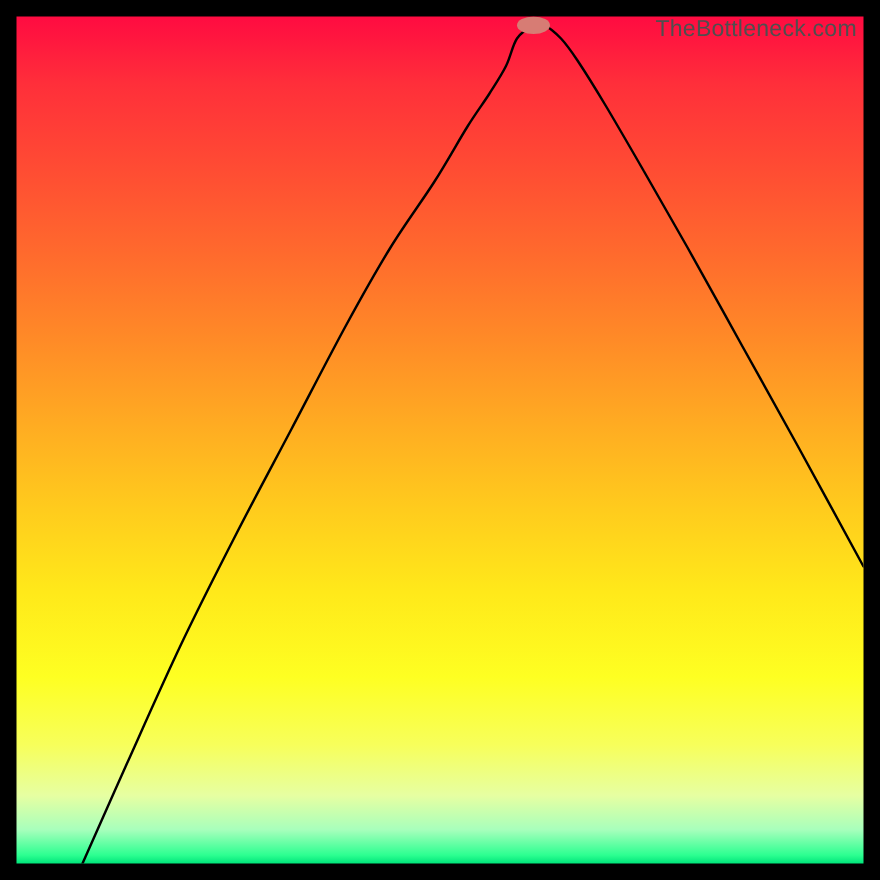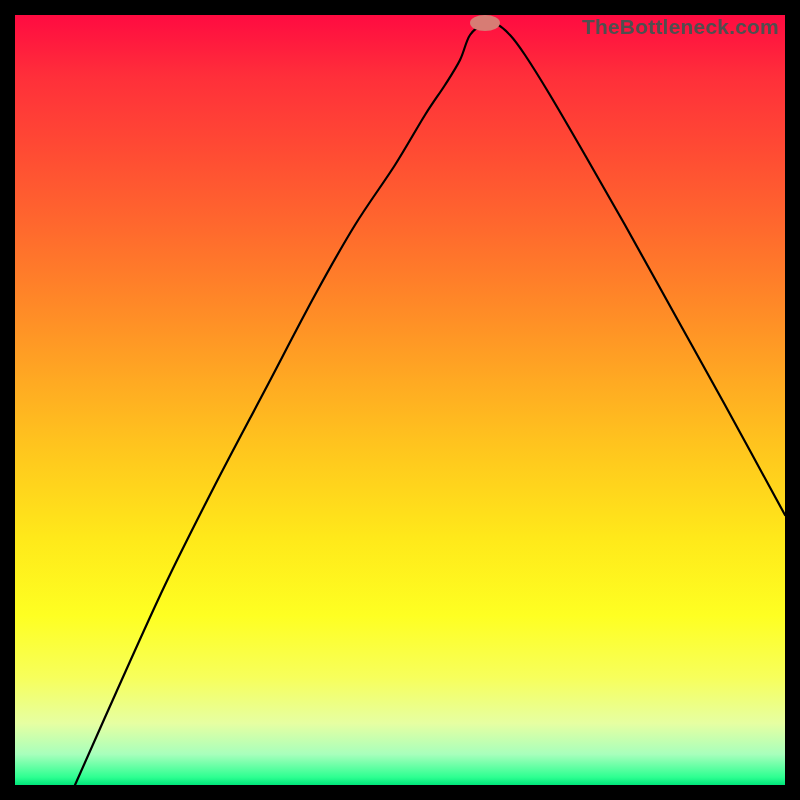--- a/index.html
+++ b/index.html
@@ -46,21 +46,21 @@
     top: 0;
     width: 770px;
     height: 770px;
   }
   .watermark {
     position: absolute;
     top: 0px;
     right: 6px;
     color: #4f4f4f;
     font-size: 21px;
-    font-weight: 700;
+    font-weight: 400;
     letter-spacing: 0.2px;
     user-select: none;
   }
 </style>
 </head>
 <body>
 
 <div class="frame">
   <div class="plot-area">
 

